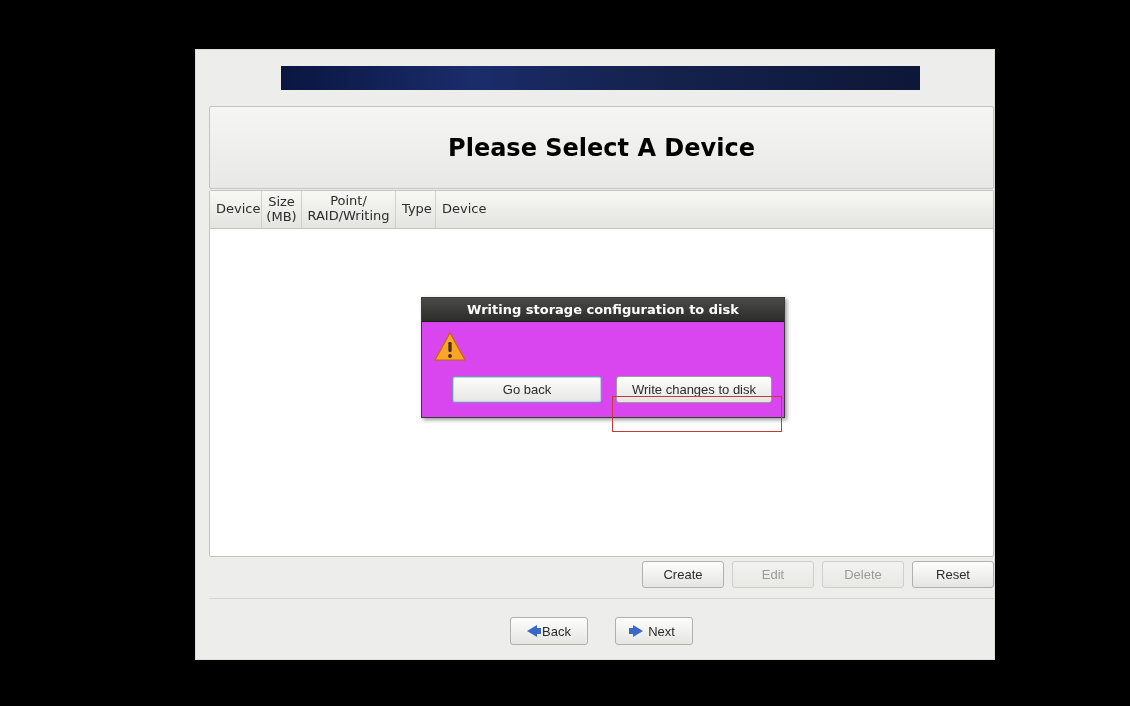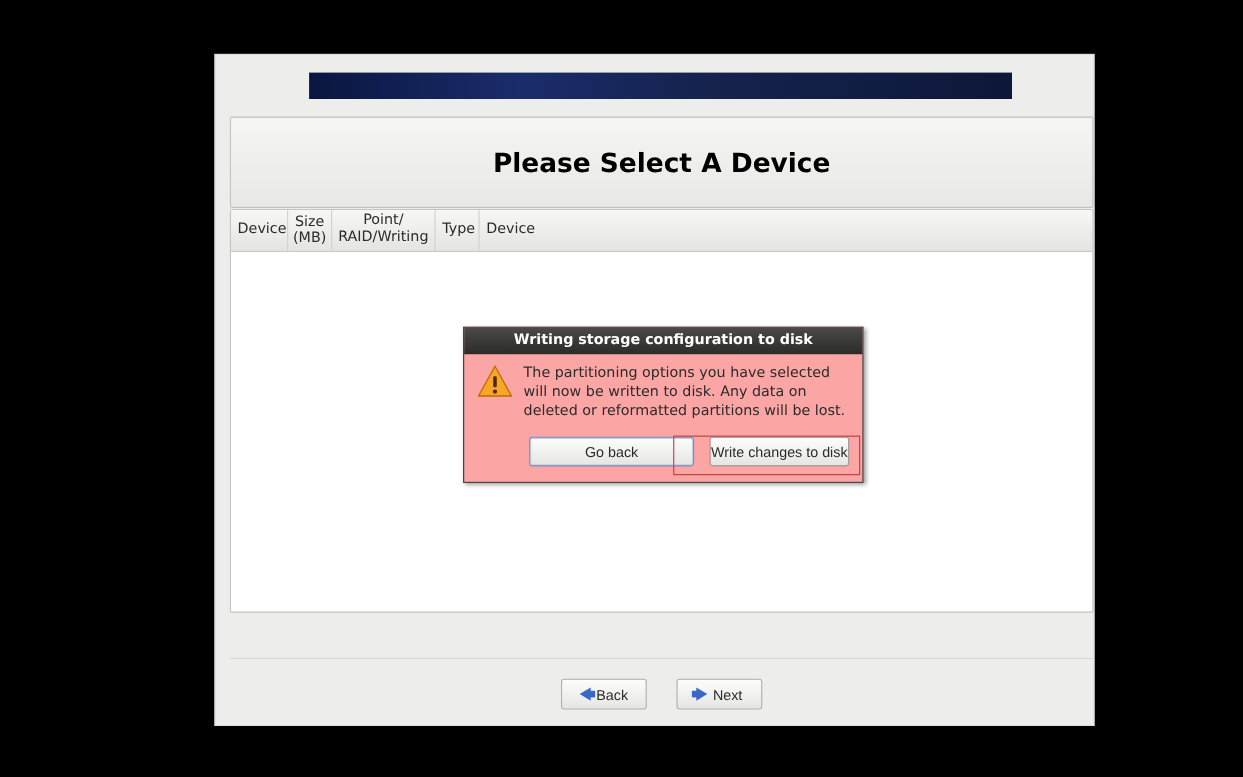--- a/index.html
+++ b/index.html
@@ -169,21 +169,21 @@
       content:"";
       position:absolute; right:9px; top:-3px;
       width:5px; height:6px; background:#3a68c8;
     }
     
     .dialog {
       position: absolute;
       left: 421px;
       top: 297px;
       width: 364px;
-      background: #fca5a5;
+      background: #d946ef;
       border: 1px solid #3a3a38;
       box-shadow: 2px 2px 4px rgba(0,0,0,0.4);
     }
     .dlg-title {
       height: 24px;
       background: linear-gradient(#4a4a48, #2c2c2a);
       color: #fff;
       font-weight: bold;
       font-size: 13px;
       display: flex;
@@ -222,21 +222,21 @@
       display: inline-flex;
       align-items: center;
       justify-content: center;
     }
     .dlg-btn.back {
       width: 150px;
       border-color:#7a90b8;
       box-shadow: inset 0 0 0 1px #bcd0ee;
     }
     .dlg-btn.write {
-      width: 127px;
+      width: 156px;
     }
     .focus-ring {
       position:absolute;
       border:1px solid #c43a3a;
       pointer-events:none;
     }
   </style>
 </head>
 <body>
 
@@ -263,20 +263,26 @@
       </div>
       <div class="col type">
           <span>Type</span>
         </div>
       <div class="col format">
           <span>Device</span>
         </div>
     </div>
   </div>
 
+  <div class="action-row">
+    <button class="btn">Create</button>
+    <button class="btn disabled">Edit</button>
+    <button class="btn disabled">Delete</button>
+    <button class="btn">Reset</button>
+  </div>
 
   <div class="divider"></div>
 
   <div class="nav-row">
     <button class="nav-btn">
       <span class="arrow-left"></span>
       <span>Back</span>
     </button>
     <button class="nav-btn">
       <span class="arrow-right"></span>
@@ -290,21 +296,20 @@
   <div class="dlg-title">Writing storage configuration to disk</div>
   <div class="dlg-body">
     <div class="dlg-content">
       <span class="warn-icon">
         <svg width="32" height="30" viewBox="0 0 32 30">
           <path d="M16 1 L31 28 L1 28 Z" fill="#f7a62a" stroke="#c06a00" stroke-width="1.2"></path>
           <rect x="14.4" y="10" width="3.2" height="10" rx="1.2" fill="#4a2a00"></rect>
           <circle cx="16" cy="24" r="1.9" fill="#4a2a00"></circle>
         </svg>
       </span>
-      <div class="dlg-text">The partitioning options you have selected will now be written to disk.  Any data on deleted or reformatted partitions will be lost.</div>
     </div>
     <div class="dlg-buttons">
       <button class="dlg-btn back">Go back</button>
       <button class="dlg-btn write">Write changes to disk</button>
     </div>
   </div>
   <div class="focus-ring" style="left:190px; top:98px; width:170px; height:36px;"></div>
 </div>
 
 </body></html>

